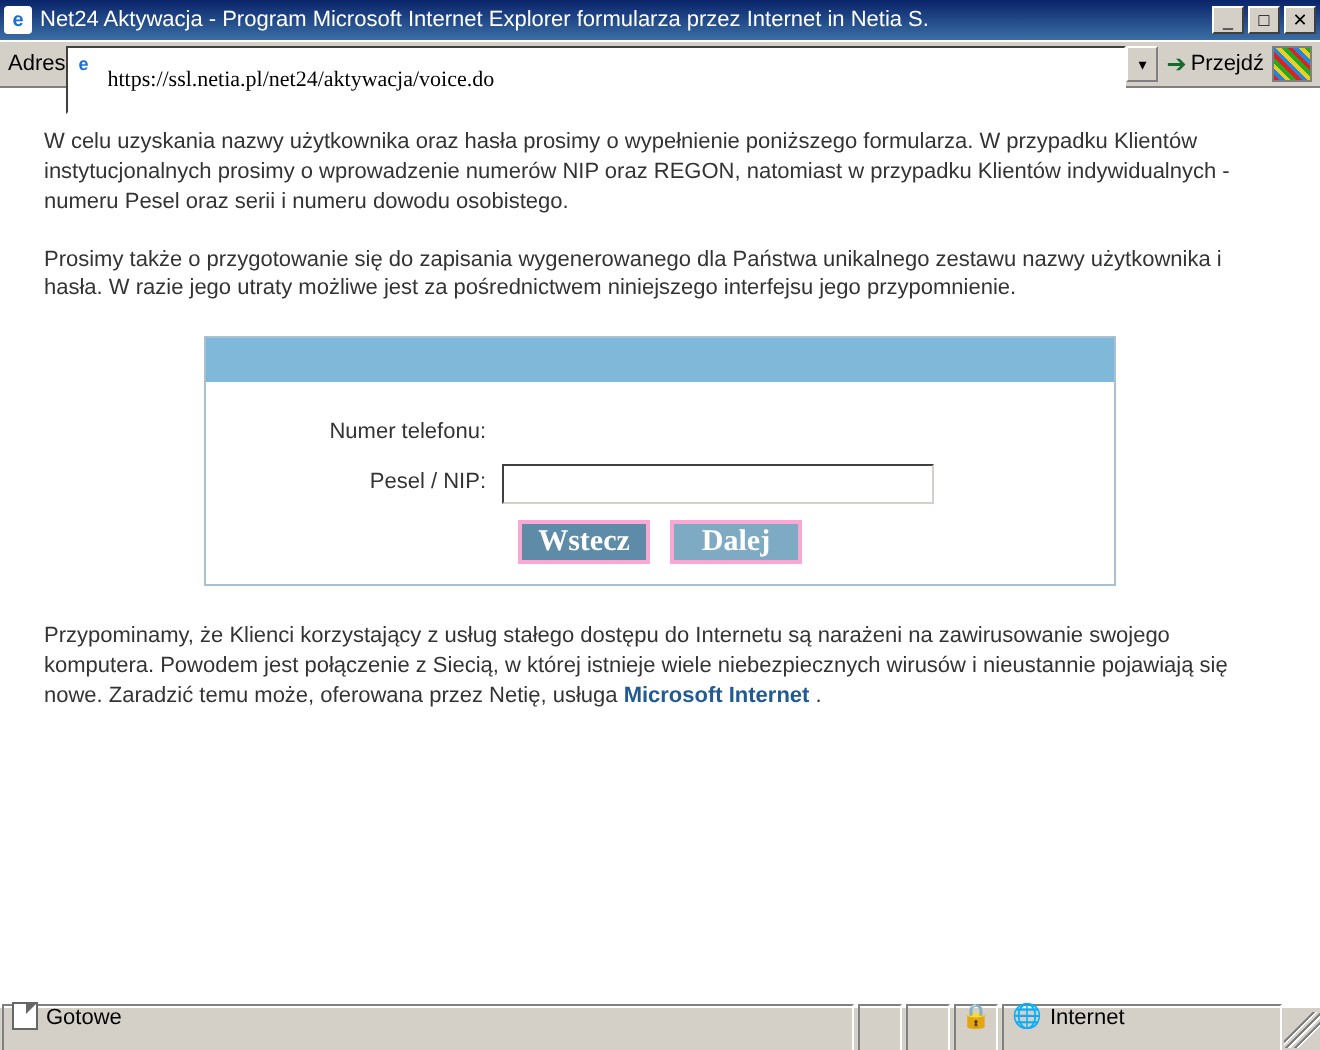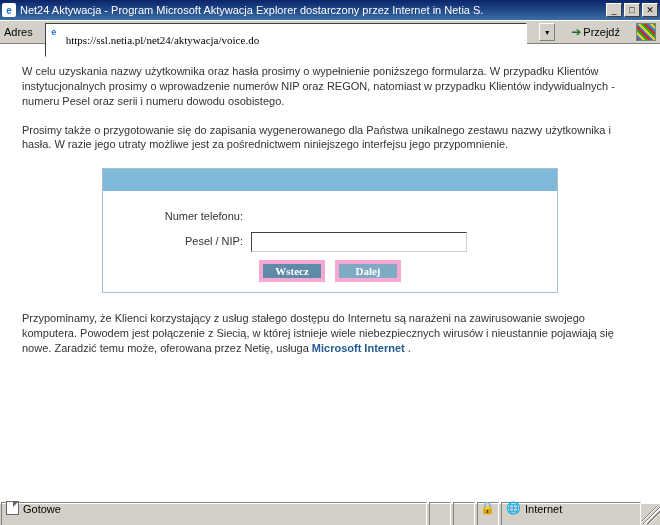--- a/index.html
+++ b/index.html
@@ -42,21 +42,21 @@
     font-family: Arial;
   }
   
   .addrbar {
     height: 24px;
     background: #d4d0c8;
     border-top: 1px solid #fff;
     border-bottom: 1px solid #808080;
     display:flex; align-items:center;
     padding: 0 4px;
-    gap: 12px;
+    gap: 0;
   }
   .addr-label { color:#000; }
   .addr-input {
     flex:1;
     height: 34px;
     padding: 0 2px 0 20px;
     border: 1px solid #808080;
     border-top-color:#404040; border-left-color:#404040;
     border-right-color:#fff; border-bottom-color:#fff;
     background:#fff;
@@ -155,23 +155,23 @@
   .btns-row{
     display:flex;
     margin-top: 6px;
     padding-left:144px;
     gap:10px;
   }
   .formbtn{
     min-width:66px; height:22px;
     background:#5e8ba8;
     color:#fff;
-    border:4px solid #f9a8d4;
+    border:2px solid #f9a8d4;
     font-family:Verdana;
-    font-size:11px;
+    font-size:15px;
     font-weight:bold;
     cursor:pointer;
   }
   .formbtn.light{background:#7faac3;}
   a.link{color:#225b93;font-weight:bold;text-decoration:none;}
   
   .statusbar{
     position:absolute;
     bottom:0; left:0; right:0;
     height:22px;
@@ -204,21 +204,21 @@
   .doc-icon{width:13px;height:14px;background:#fff;border:1px solid #666;position:relative;}
   .doc-icon::after{content:'';position:absolute;right:-1px;top:-1px;border:3px solid transparent;border-left-color:#666;border-top-color:#666;}
   .lock-icon{color:#a07b10;font-size:12px;}
   .globe-icon{color:#1a6fd6;font-size:12px;}
 </style>
 </head>
 <body>
 
 <div class="titlebar">
   <span class="ie-icon">e</span>
-  <span class="title-text">Net24 Aktywacja - Program Microsoft Aktywacja Explorer dostarczony przez Internet in Netia S.</span>
+  <span class="title-text">Net24 Aktywacja - Program Microsoft Internet Explorer formularza przez Internet in Netia S.</span>
   <div class="win-buttons">
     <div class="win-btn">_</div>
     <div class="win-btn">□</div>
     <div class="win-btn">✕</div>
   </div>
 </div>
 
 <div class="addrbar">
   <span class="addr-label">Adres</span>
   <div class="addr-input-wrap">

